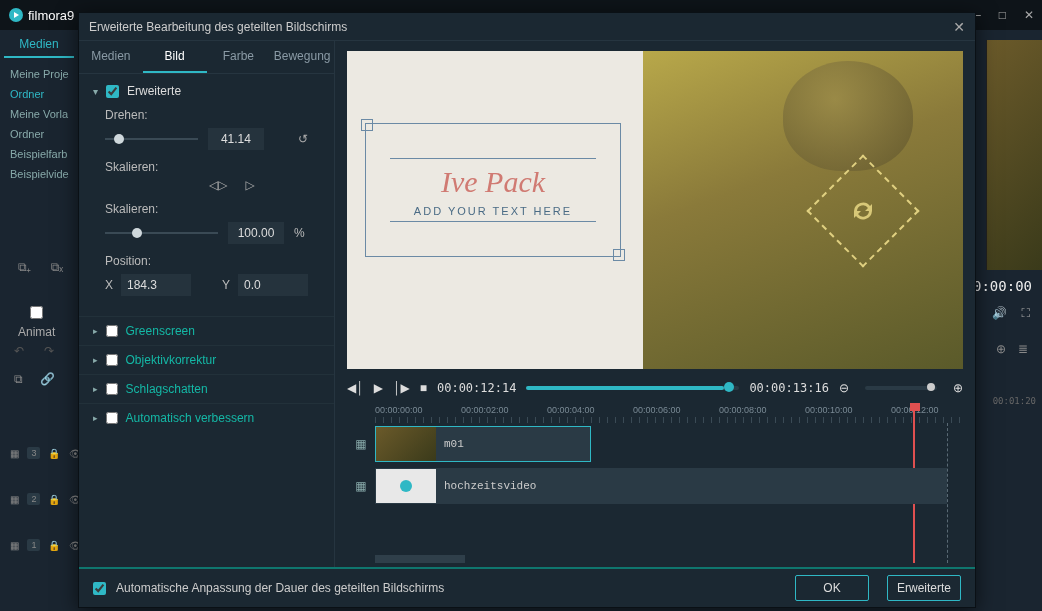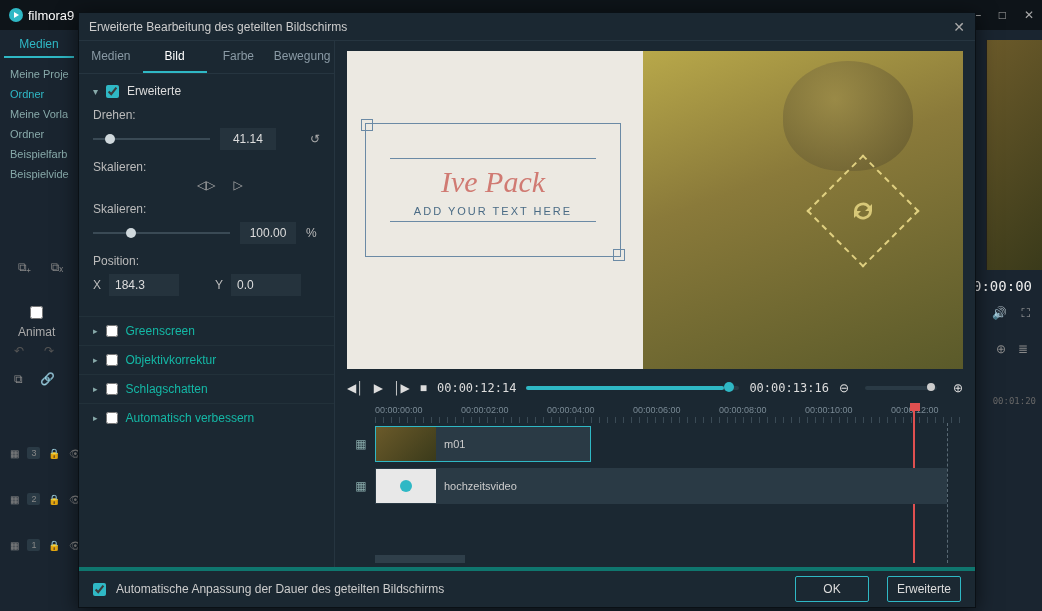--- a/index.html
+++ b/index.html
@@ -48,21 +48,21 @@
 .panel-tabs { display: flex; border-bottom: 1px solid #263540; }
 .panel-tab { flex: 1; text-align: center; padding: 8px 0; color: #8a9aa5; cursor: pointer; font-size: 12px; }
 .panel-tab.active { color: #fff; border-bottom: 2px solid #2fb8c5; }
 
 .section { padding: 10px 14px; }
 .sec-head { display: flex; align-items: center; gap: 8px; margin-bottom: 10px; }
 .sec-head .chev { color: #8aa; font-size: 10px; }
 .sec-head input[type=checkbox] { accent-color: #2fb8c5; width: 13px; height: 13px; }
 .sec-head label { color: #ddd; }
 
-.row { margin: 10px 0; }
+.row { margin: 10px 12px; }
 .row-label { color: #bbb; margin-bottom: 6px; display: block; }
 .slider-row { display: flex; align-items: center; gap: 10px; }
 .slider { flex: 1; position: relative; height: 14px; }
 .slider-track { position: absolute; top: 6px; left: 0; right: 0; height: 2px; background: #3a4a55; }
 .slider-thumb { position: absolute; top: 2px; width: 10px; height: 10px; border-radius: 50%; background: #cfd8dc; }
 .numbox { width: 56px; height: 22px; background: #25333d; border: none; color: #ddd; text-align: center; font-size: 12px; }
 .unit { color: #bbb; width: 14px; }
 .reset { color: #aaa; cursor: pointer; }
 
 .mirror-row { display: flex; gap: 18px; margin-left: 104px; margin-top: -2px; }
@@ -111,26 +111,26 @@
 .tl-cursor { position: absolute; left: 566px; top: -18px; bottom: 0; width: 0; border-left: 2px solid #e05050; }
 .tl-cursor::before { content: ""; position: absolute; top: -2px; left: -5px; width: 10px; height: 8px; background: #e05050; }
 .tl-end { position: absolute; left: 600px; top: 0; bottom: 0; border-left: 1px dashed #5a6a75; }
 
 .track { display: flex; align-items: center; height: 42px; }
 .track-head { width: 28px; display: flex; align-items: center; justify-content: center; color: #8aa; }
 .clip { height: 36px; background: #2a3a45; border: 1px solid #2fb8c5; display: flex; align-items: center; position: relative; overflow: hidden; }
 .clip.nob { border: 1px solid #2a3a45; }
 .clip-thumb { width: 60px; height: 100%; background: linear-gradient(135deg, #6b5a2a, #3a3a1a); }
 .clip-thumb.white { background: #e8e8e8; display:flex; align-items:center; justify-content:center; }
-.clip-name { margin-left: 8px; color: #ccc; font-size: 11px; }
+.clip-name { margin-left: 8px; color: #ccc; font-size: 11px; font-family: Liberation Mono, monospace; }
 
 .tl-scroll { position: absolute; left: 28px; bottom: 0; width: 90px; height: 8px; background: #2f3f4a; }
 
 
-.footer { height: 40px; border-top: 4px solid #0f766e; display: flex; align-items: center; padding: 0 14px; gap: 10px; }
+.footer { height: 40px; border-top: 2px solid #0f766e; display: flex; align-items: center; padding: 0 14px; gap: 10px; }
 .footer input[type=checkbox] { accent-color: #2fb8c5; }
 .footer .btn { margin-left: 8px; min-width: 74px; height: 26px; border: 1px solid #2fb8c5; background: transparent; color: #ddd; cursor: pointer; font-size: 12px; border-radius: 2px; }
 .footer .spacer { flex: 1; }
 
 svg { display: block; }
 </style>
 </head>
 <body>
 
 <div class="app-shell">

